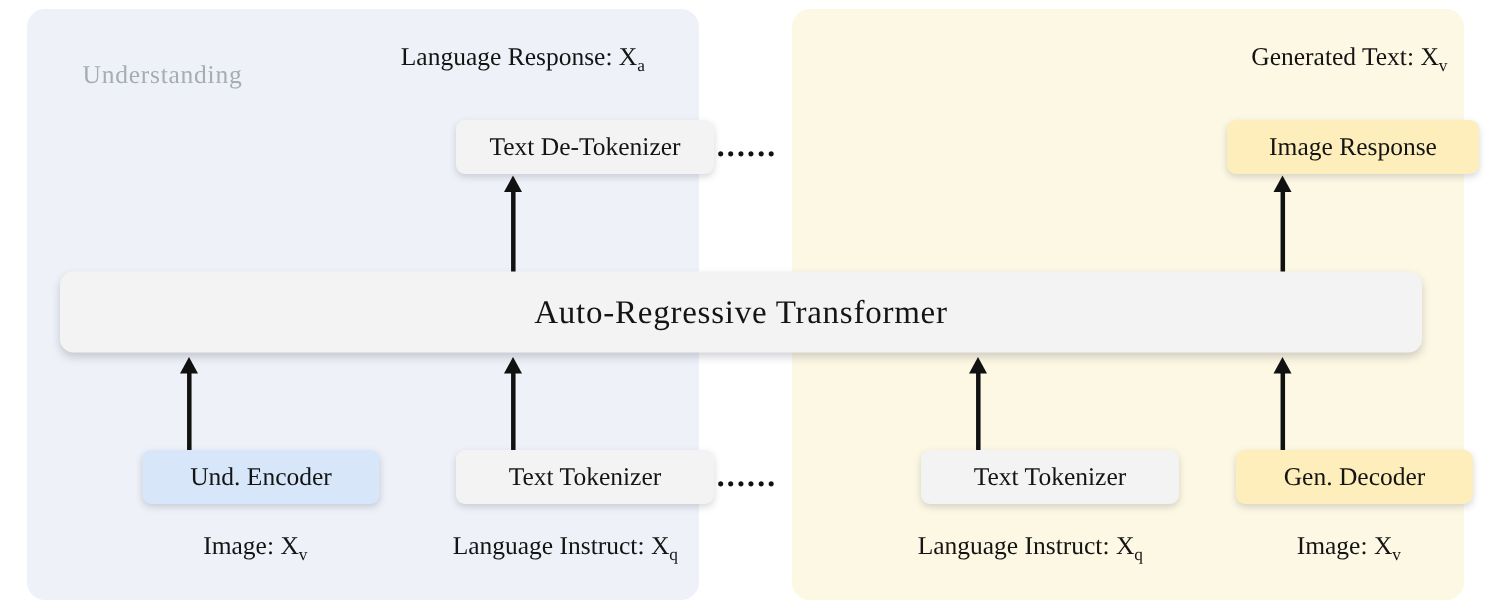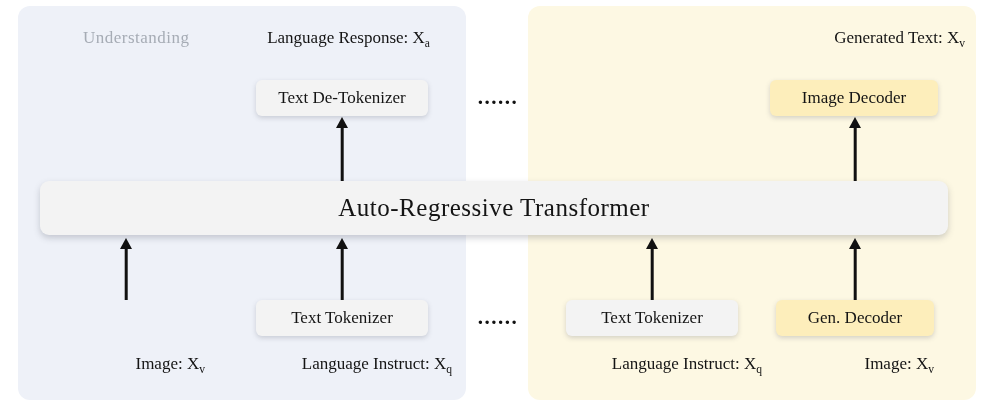--- a/index.html
+++ b/index.html
@@ -21,28 +21,29 @@
   .lbl.tan{color:var(--panel-label-tan,#b3ab94);letter-spacing:.5px;}
   .lbl sub{font-size:0.68em;line-height:0;}
 
   .box{
     position:absolute;height:36px;line-height:36px;
     text-align:center;font-size:17px;
     border-radius:6px;
     box-shadow:0 2px 5px rgba(70,75,90,.22);
     background:var(--neutral-box-bg,#f3f3f3);
     white-space:nowrap;
+    margin-left:48px;
   }
   .box.blue{background:var(--understanding-encoder-bg,#d8e6f9);}
   .box.yellow{background:var(--generation-box-bg,#fdeebb);}
 
   .transformer{
     position:absolute;left:40px;top:181px;width:908px;height:54px;
     line-height:54px;text-align:center;
-    font-size:25px;letter-spacing:.5px;
+    font-size:22px;letter-spacing:.5px;
     background:var(--neutral-box-bg,#f3f3f3);
     border-radius:9px;
     box-shadow:0 3px 6px rgba(70,75,90,.25);
   }
 
   .arrow{position:absolute;width:14px;}
   .arrow .head{
     position:absolute;top:0;left:50%;transform:translateX(-50%);
     width:0;height:0;
     border-left:6px solid transparent;border-right:6px solid transparent;
@@ -61,34 +62,34 @@
   }
 </style>
 </head>
 <body>
 
 <div class="canvas">
 
   <div class="panel left"></div>
   <div class="panel right"></div>
 
-  <div class="lbl gray" style="left:55px;top:28px;margin-left:28px;">Understanding</div>
+  <div class="lbl gray" style="left:55px;top:40px;">Understanding</div>
 
   <div class="lbl center" style="left:210px;top:28px;width:220px;">
     <span>Language Response: X</span><sub>a</sub>
   </div>
 
 
   <div class="lbl center" style="left:745px;top:28px;width:220px;">
     <span>Generated Text: X</span><sub>v</sub>
   </div>
 
   <div class="box" style="left:256px;top:80px;width:172px;">Text De-Tokenizer</div>
 
-  <div class="box yellow" style="left:770px;top:80px;width:168px;">Image Decoder</div>
+  <div class="box yellow" style="left:770px;top:80px;width:168px;">Image Response</div>
 
   <div class="dots" style="left:462px;top:86px;">......</div>
   <div class="dots" style="left:462px;top:306px;">......</div>
 
   <div class="transformer">Auto-Regressive Transformer</div>
 
   <div class="arrow" style="left:335px;top:117px;height:64px;">
     <span class="head"></span>
     <span class="shaft"></span>
   </div>
@@ -107,20 +108,21 @@
   </div>
   <div class="arrow" style="left:645px;top:238px;height:62px;">
     <span class="head"></span>
     <span class="shaft"></span>
   </div>
   <div class="arrow" style="left:848px;top:238px;height:62px;">
     <span class="head"></span>
     <span class="shaft"></span>
   </div>
 
+  <div class="box blue" style="left:47px;top:300px;width:158px;">Und. Encoder</div>
 
   <div class="box" style="left:256px;top:300px;width:172px;">Text Tokenizer</div>
 
   <div class="box" style="left:566px;top:300px;width:172px;">Text Tokenizer</div>
 
   <div class="box yellow" style="left:776px;top:300px;width:158px;">Gen. Decoder</div>
 
   <div class="lbl center" style="left:47px;top:354px;width:158px;">
     <span>Image: X</span><sub>v</sub>
   </div>

